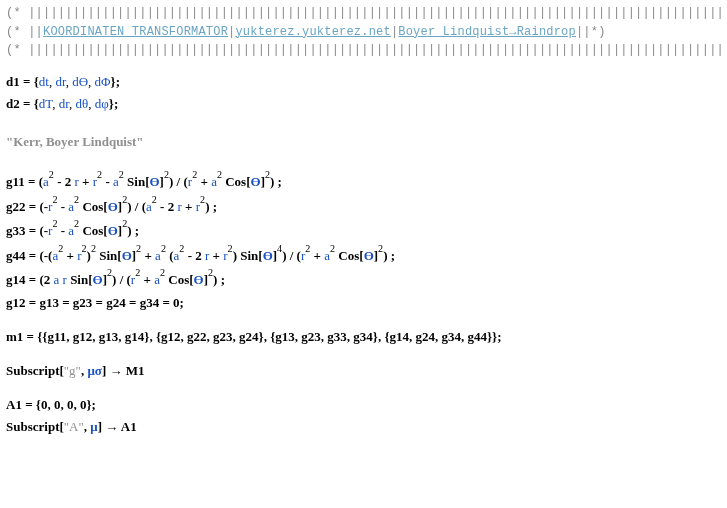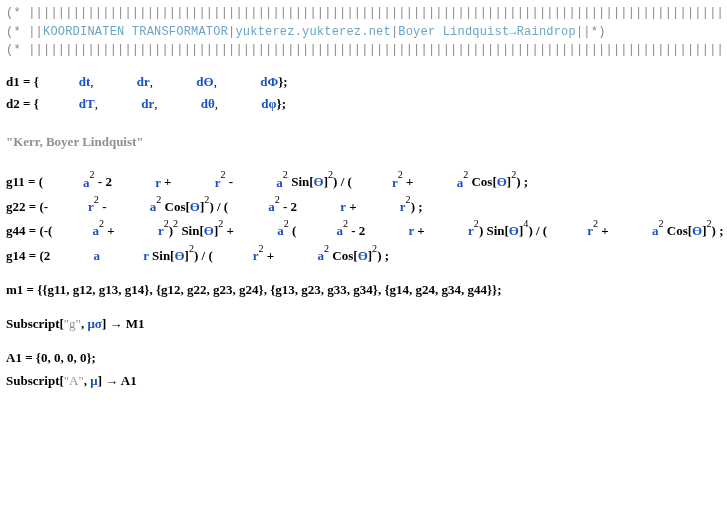--- a/index.html
+++ b/index.html
@@ -18,28 +18,28 @@
     overflow: hidden;
     line-height: 1.55;
   }
   .comment-line {
     font-family: 'Courier New', monospace;
     font-size: 12px;
     color: #888888;
     letter-spacing: 0.2px;
     white-space: pre;
   }
-  .comment-line .func { color: #6aa5c5; }
+  .comment-line .func { color: #6aa5c5; text-decoration: underline; }
   .codeline {
     margin: 2px 0;
     font-size: 13px;
     white-space: nowrap;
   }
   .codeline .kw { color: #000000; font-weight: bold; }
-  .codeline .var { color: #1a52c2; font-weight: bold; margin-left: 40px; }
+  .codeline .var { color: #1a52c2; font-weight: normal; }
   .codeline .greek { color: #1a52c2; font-weight: bold; }
   .codeline .str { color: #909090; }
   .str-line { color: #909090; font-weight: bold; margin: 6px 0; }
   .blank { height: 10px; }
   sup { font-size: 0.78em; position: relative; top: -0.3em; }
   .arrow { font-family: sans-serif; }
 </style>
 </head>
 <body>
 
@@ -67,29 +67,33 @@
   <div class="blank"></div>
 
   <div class="codeline">
     <span class="kw">g11 = (</span><span class="var">a</span><sup>2</sup><span class="kw"> - 2 </span><span class="var">r</span><span class="kw"> + </span><span class="var">r</span><sup>2</sup><span class="kw"> - </span><span class="var">a</span><sup>2</sup><span class="kw"> Sin[</span><span class="greek">ϴ</span><span class="kw">]</span><sup>2</sup><span class="kw">) / (</span><span class="var">r</span><sup>2</sup><span class="kw"> + </span><span class="var">a</span><sup>2</sup><span class="kw"> Cos[</span><span class="greek">ϴ</span><span class="kw">]</span><sup>2</sup><span class="kw">) ;</span>
   </div>
 
   <div class="codeline">
     <span class="kw">g22 = (-</span><span class="var">r</span><sup>2</sup><span class="kw"> - </span><span class="var">a</span><sup>2</sup><span class="kw"> Cos[</span><span class="greek">ϴ</span><span class="kw">]</span><sup>2</sup><span class="kw">) / (</span><span class="var">a</span><sup>2</sup><span class="kw"> - 2 </span><span class="var">r</span><span class="kw"> + </span><span class="var">r</span><sup>2</sup><span class="kw">) ;</span>
   </div>
 
+  <div class="codeline">
+    <span class="kw">g33 = (-</span><span class="var">r</span><sup>2</sup><span class="kw"> - </span><span class="var">a</span><sup>2</sup><span class="kw"> Cos[</span><span class="greek">ϴ</span><span class="kw">]</span><sup>2</sup><span class="kw">) ;</span>
+  </div>
 
   <div class="codeline">
     <span class="kw">g44 = (-(</span><span class="var">a</span><sup>2</sup><span class="kw"> + </span><span class="var">r</span><sup>2</sup><span class="kw">)</span><sup>2</sup><span class="kw"> Sin[</span><span class="greek">ϴ</span><span class="kw">]</span><sup>2</sup><span class="kw"> + </span><span class="var">a</span><sup>2</sup><span class="kw"> (</span><span class="var">a</span><sup>2</sup><span class="kw"> - 2 </span><span class="var">r</span><span class="kw"> + </span><span class="var">r</span><sup>2</sup><span class="kw">) Sin[</span><span class="greek">ϴ</span><span class="kw">]</span><sup>4</sup><span class="kw">) / (</span><span class="var">r</span><sup>2</sup><span class="kw"> + </span><span class="var">a</span><sup>2</sup><span class="kw"> Cos[</span><span class="greek">ϴ</span><span class="kw">]</span><sup>2</sup><span class="kw">) ;</span>
   </div>
 
   <div class="codeline">
     <span class="kw">g14 = (2 </span><span class="var">a</span><span> </span><span class="var">r</span><span class="kw"> Sin[</span><span class="greek">ϴ</span><span class="kw">]</span><sup>2</sup><span class="kw">) / (</span><span class="var">r</span><sup>2</sup><span class="kw"> + </span><span class="var">a</span><sup>2</sup><span class="kw"> Cos[</span><span class="greek">ϴ</span><span class="kw">]</span><sup>2</sup><span class="kw">) ;</span>
   </div>
 
+  <div class="codeline"><span class="kw">g12 = g13 = g23 = g24 = g34 = 0;</span></div>
 
   <div class="blank"></div>
 
   <div class="codeline"><span class="kw">m1 = {{g11, g12, g13, g14}, {g12, g22, g23, g24}, {g13, g23, g33, g34}, {g14, g24, g34, g44}};</span></div>
 
   <div class="blank"></div>
 
 
   <div class="codeline">
     <span class="kw">Subscript[</span><span class="str">"g"</span><span class="kw">, </span><span class="greek">μσ</span><span class="kw">] </span><span class="kw arrow">→</span><span class="kw"> M1</span>

